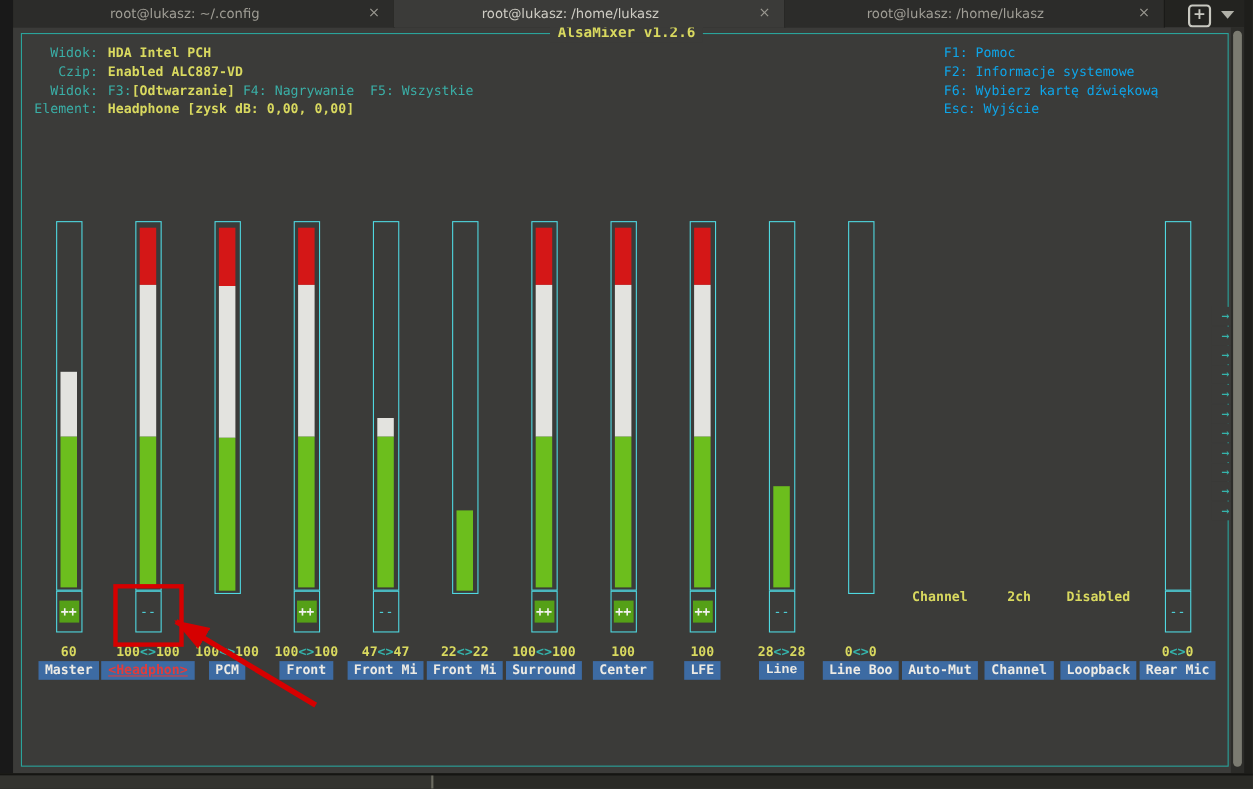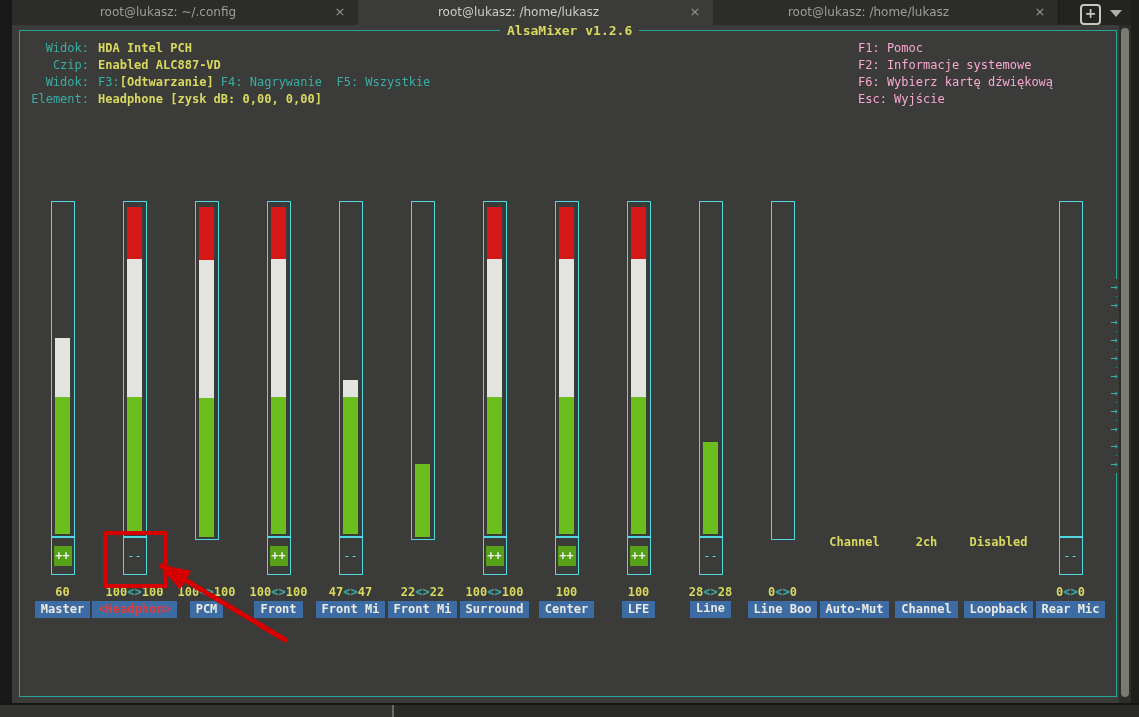--- a/index.html
+++ b/index.html
@@ -33,36 +33,36 @@
   #term{left:12px;top:25px;width:1107px;height:678px;background:#3b3b39;}
   #mixer-border{left:19px;top:30px;width:1096px;height:665px;border:1px solid #2aa39b;}
   #mixer-title{top:22px;left:500px;background:#3b3b39;padding:0 7px;color:#d9d95f;font-weight:bold;
        font-size:13px;line-height:17px;}
   .teal{color:#3aaea6;}
   .yellow{color:#d9d95f;font-weight:bold;}
   .info-line{position:absolute;left:24px;width:500px;height:17px;line-height:17px;font-size:12px;white-space:pre;}
   .info-label{display:inline-block;width:65px;text-align:right;color:#3aaea6;}
   .info-value{margin-left:9px;}
   .help-line{position:absolute;left:858px;width:270px;height:17px;line-height:17px;font-size:12px;
-       color:#f9a8d4;white-space:pre;}
+       color:#0ea5e9;white-space:pre;}
 
   
   .bar-box{position:absolute;border:1px solid #4fd8e0;}
   .bar-seg{position:absolute;}
   .switch-box{position:absolute;border:1px solid #4fd8e0;}
   .switch-on{position:absolute;background:#55a017;color:#f2f2ee;font-weight:bold;font-size:12px;
        text-align:center;line-height:20px;}
   .switch-off{position:absolute;color:#4fd8e0;font-size:12px;text-align:center;line-height:20px;}
   .chan-value{position:absolute;height:16px;line-height:16px;font-size:12px;text-align:center;
        color:#d9d95f;font-weight:bold;white-space:pre;}
   .chan-value .sep{color:#35b4ac;}
   .chan-label{position:absolute;height:17px;line-height:17px;font-size:12px;text-align:center;
        white-space:pre;}
   .chan-label .chip{background:#3d6ba3;color:#eceae4;font-weight:bold;padding:0 6px;display:inline-block;height:17px;}
-  .chan-label .chip.selected{color:#e03c3c;}
+  .chan-label .chip.selected{color:#e03c3c;text-decoration:underline;}
   .chan-enum{position:absolute;height:16px;line-height:16px;font-size:12px;text-align:center;
        color:#d9d95f;font-weight:bold;}
   .scroll-arrow{position:absolute;width:26px;height:17px;line-height:17px;text-align:center;
        color:#35b4ac;background:#3b3b39;font-size:12px;}
 
   
   #scrollbar-track{left:1119px;top:25px;width:12px;height:678px;background:#2c2c29;}
   #scrollbar-thumb{left:1121px;top:28px;width:8px;height:669px;background:#7b7b71;border-radius:4px;}
 
   

